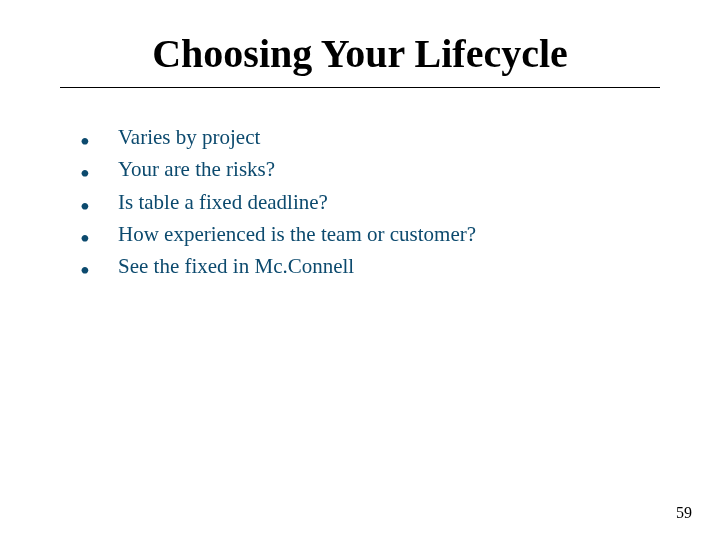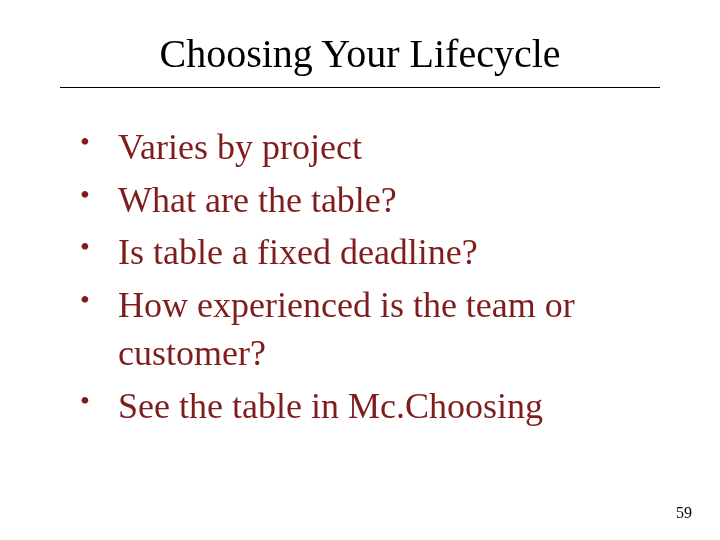--- a/index.html
+++ b/index.html
@@ -16,34 +16,34 @@
       overflow: hidden;
     }
     .slide {
       width: 100%;
       height: 100%;
       padding: 30px 50px 20px 50px;
       position: relative;
     }
     .title {
       font-size: 40px;
-      font-weight: normal;
+      font-weight: bold;
       text-align: center;
       color: #000;
       padding-bottom: 10px;
       border-bottom: 1.5px solid #000;
       margin: 0 10px 35px 10px;
     }
     .bullets {
       list-style: none;
       padding-left: 30px;
     }
     .bullets li {
-      font-size: 36px;
-      color: #7f1d1d;
+      font-size: 21px;
+      color: #0c4a6e;
       line-height: 1.35;
       margin-bottom: 4px;
       position: relative;
       padding-left: 38px;
     }
     .bullets li::before {
       content: "•";
       position: absolute;
       left: 0;
       top: 0;
@@ -57,19 +57,19 @@
       color: #000;
     }
   </style>
 </head>
 <body>
 
 <div class="slide">
   <h1 class="title">Choosing Your Lifecycle</h1>
   <ul class="bullets">
     <li>Varies by project</li>
-    <li>What are the table?</li>
+    <li>Your are the risks?</li>
     <li>Is table a fixed deadline?</li>
     <li>How experienced is the team or customer?</li>
-    <li>See the table in Mc.Choosing</li>
+    <li>See the fixed in Mc.Connell</li>
   </ul>
   <div class="page-number">59</div>
 </div>
 
 </body></html>

